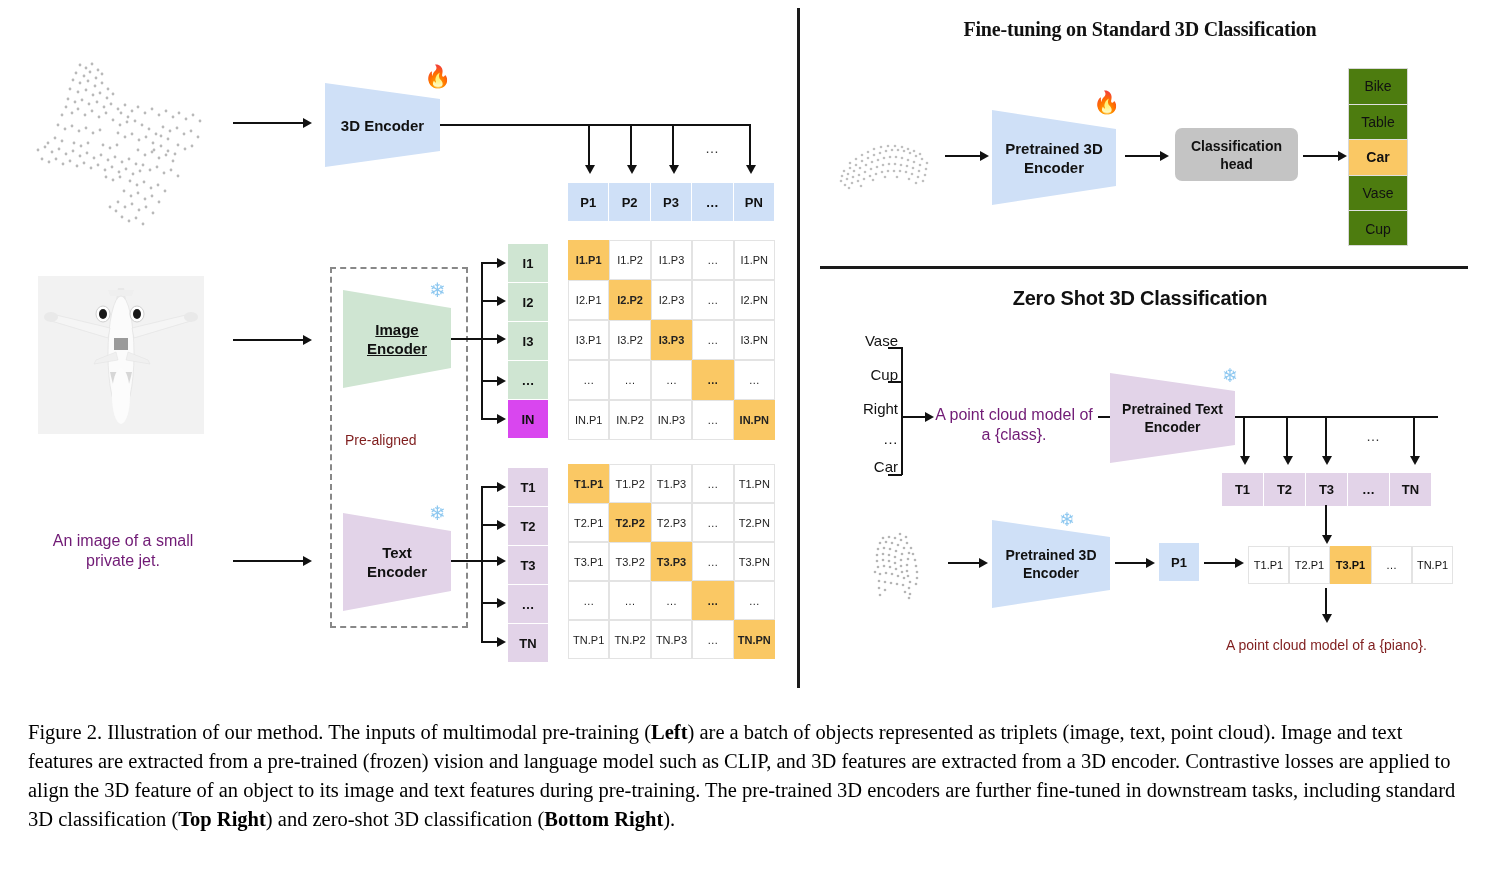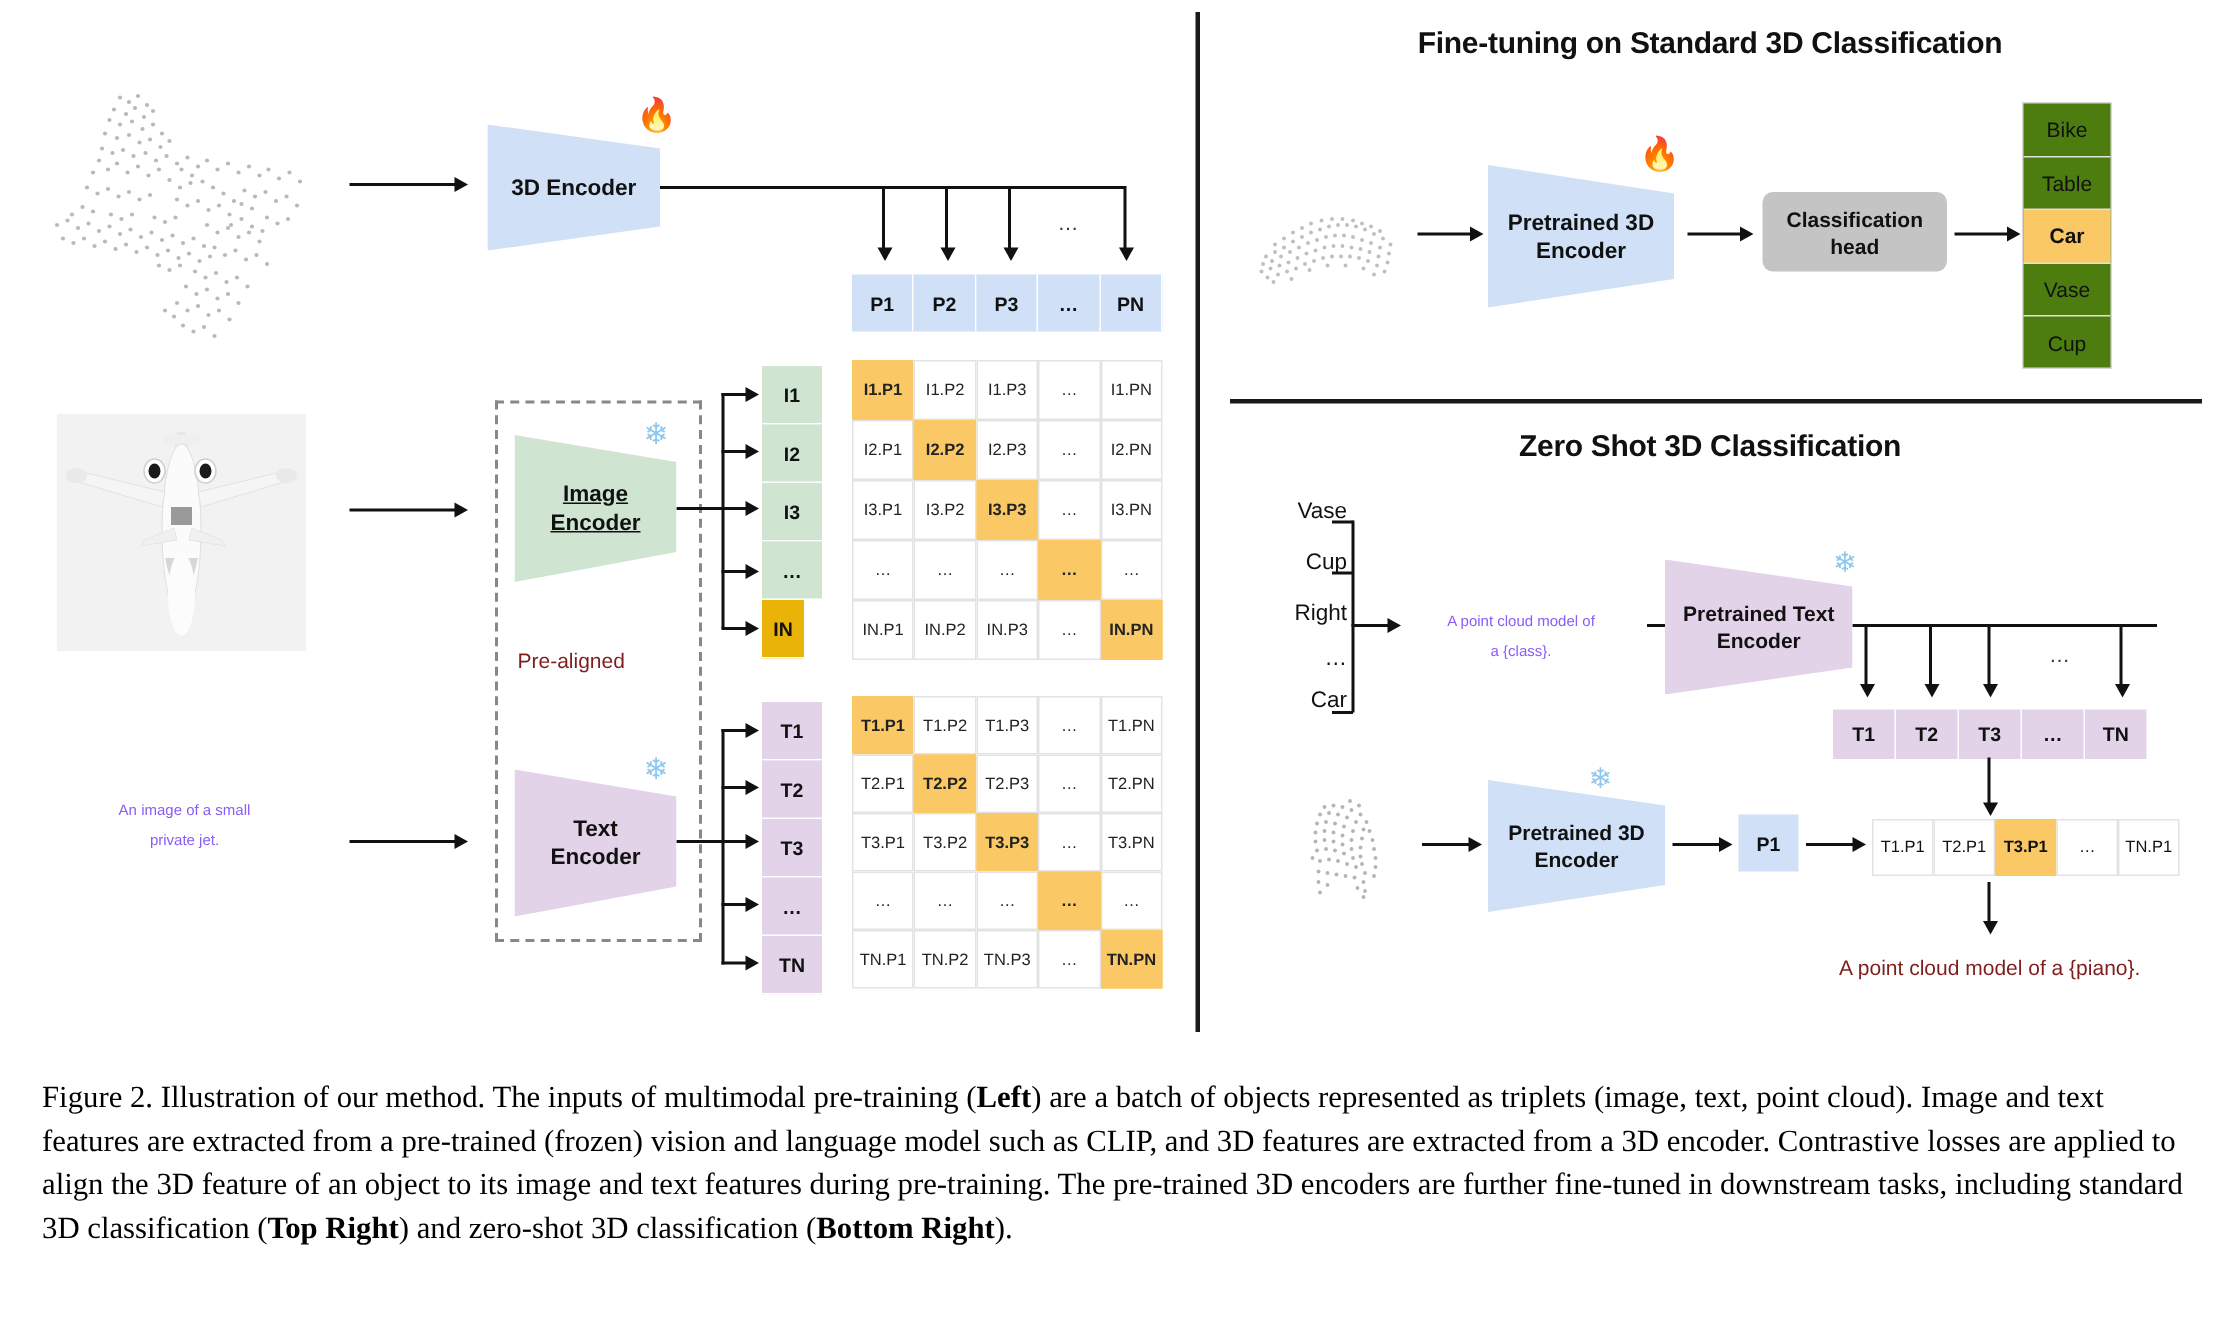--- a/index.html
+++ b/index.html
@@ -38,21 +38,21 @@
        color:#000;text-align:left;}
   .cap b{font-weight:bold;}
   .emoji{position:absolute;font-size:22px;line-height:1;}
   .clist{position:absolute;border:1px solid #d8d8d8;box-sizing:border-box;background:#4d7c0f;}
   .citem{display:flex;align-items:center;justify-content:center;font-size:14px;
          border-bottom:1px solid #e0e0e0;box-sizing:border-box;color:#111;height:35.6px;}
   .citem:last-child{border-bottom:none;}
   .citem.hi{background:#fac864;font-weight:bold;}
   .zlist{position:absolute;font-size:15px;color:#111;}
   .zitem{position:absolute;text-align:right;width:78px;}
-  .ptext{position:absolute;font-size:10px;text-align:center;color:#8b5cf6;line-height:20px;}
+  .ptext{position:absolute;font-size:16px;text-align:center;color:#701a75;line-height:20px;}
   .imgbox{position:absolute;background:#f2f2f2;overflow:hidden;}
   .pc{position:absolute;}
 </style>
 </head>
 <body>
 
 <div class="fig">
 
   <div class="divv" style="left:797px;top:8px;width:2.5px;height:680px;"></div>
   <div class="divv" style="left:820px;top:266px;width:648px;height:2.5px;"></div>
@@ -307,21 +307,21 @@
   <div class="arrow-h" style="left:481px;top:380px;width:18px;"></div>
   <div class="ahead-r" style="left:497px;top:376px;"></div>
   <div class="arrow-h" style="left:481px;top:418px;width:18px;"></div>
   <div class="ahead-r" style="left:497px;top:414px;"></div>
 
   <div id="i-col" style="position:absolute;left:508px;top:244px;display:flex;flex-direction:column;">
       <div class="cell" style="width: 40px; height: 39px; background: rgb(207, 229, 210); border-bottom: 1.5px solid rgb(255, 255, 255);">I1</div>
       <div class="cell" style="width: 40px; height: 39px; background: rgb(207, 229, 210); border-bottom: 1.5px solid rgb(255, 255, 255);">I2</div>
       <div class="cell" style="width: 40px; height: 39px; background: rgb(207, 229, 210); border-bottom: 1.5px solid rgb(255, 255, 255);">I3</div>
       <div class="cell" style="width: 40px; height: 39px; background: rgb(207, 229, 210); border-bottom: 1.5px solid rgb(255, 255, 255);">…</div>
-      <div class="cell" style="width: 28px; height: 39px; background: #eab308; border-bottom: 1.5px solid rgb(255, 255, 255);">IN</div>
+      <div class="cell" style="width: 40px; height: 39px; background: #d946ef; border-bottom: 1.5px solid rgb(255, 255, 255);">IN</div>
     </div>
 
   <div class="mx" id="i-matrix" style="left:568px;top:240px;grid-template-columns:repeat(5,41.4px);grid-template-rows:repeat(5,40px);">
       <div class="mcell hi">I1.P1</div>
       <div class="mcell">I1.P2</div>
       <div class="mcell">I1.P3</div>
       <div class="mcell">…</div>
       <div class="mcell">I1.PN</div>
       <div class="mcell">I2.P1</div>
       <div class="mcell hi">I2.P2</div>
@@ -405,21 +405,21 @@
       <div class="mcell">…</div>
       <div class="mcell hi">…</div>
       <div class="mcell">…</div>
       <div class="mcell">TN.P1</div>
       <div class="mcell">TN.P2</div>
       <div class="mcell">TN.P3</div>
       <div class="mcell">…</div>
       <div class="mcell hi">TN.PN</div>
     </div>
 
-  <div class="ttl abs" style="left:880px;top:18px;width:520px;">Fine-tuning on Standard 3D Classification</div>
+  <div class="ttl abs" style="left:880px;top:18px;width:520px;font-family:Liberation Serif, serif;">Fine-tuning on Standard 3D Classification</div>
 
   <svg class="pc" style="left:828px;top:135px;width:110px;height:55px;" viewBox="0 0 110 55">
     <g fill="#bfbfbf">
       <circle cx="16" cy="36" r="1.3"></circle>
         <circle cx="22" cy="33" r="1.3"></circle>
         <circle cx="28" cy="30" r="1.3"></circle>
       <circle cx="34" cy="26" r="1.3"></circle>
         <circle cx="40" cy="23" r="1.3"></circle>
         <circle cx="46" cy="20" r="1.3"></circle>
       <circle cx="52" cy="18" r="1.3"></circle>

